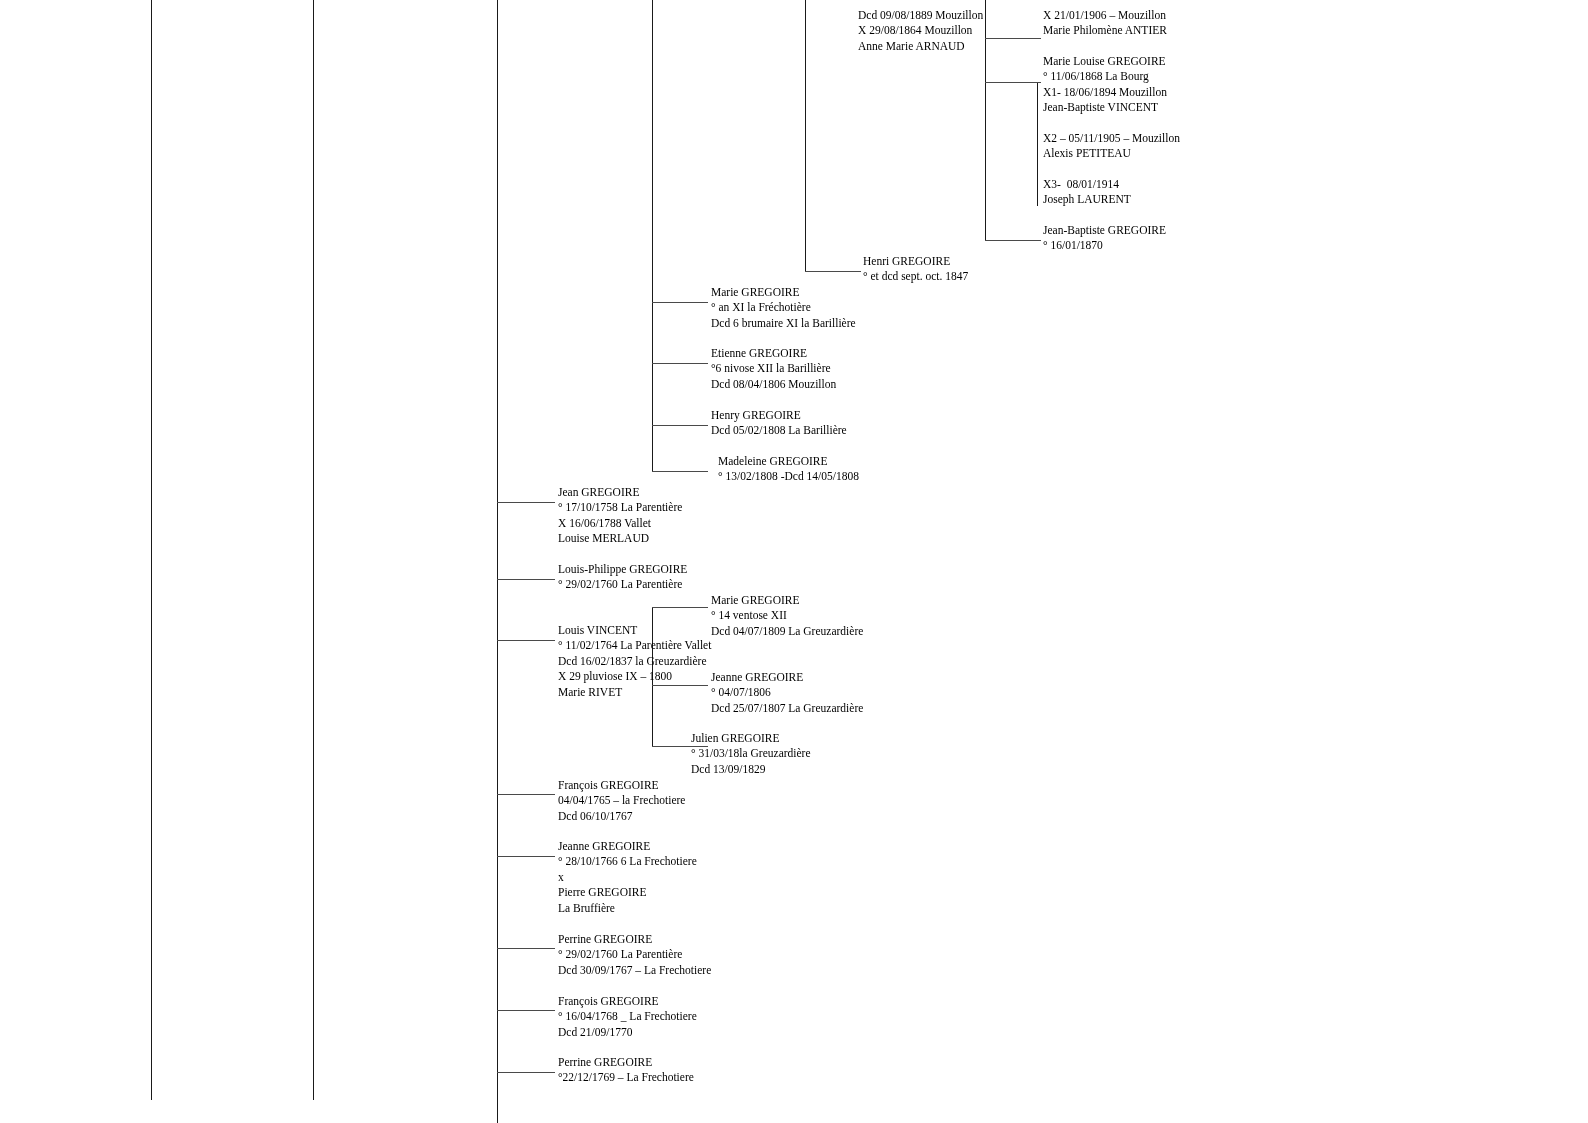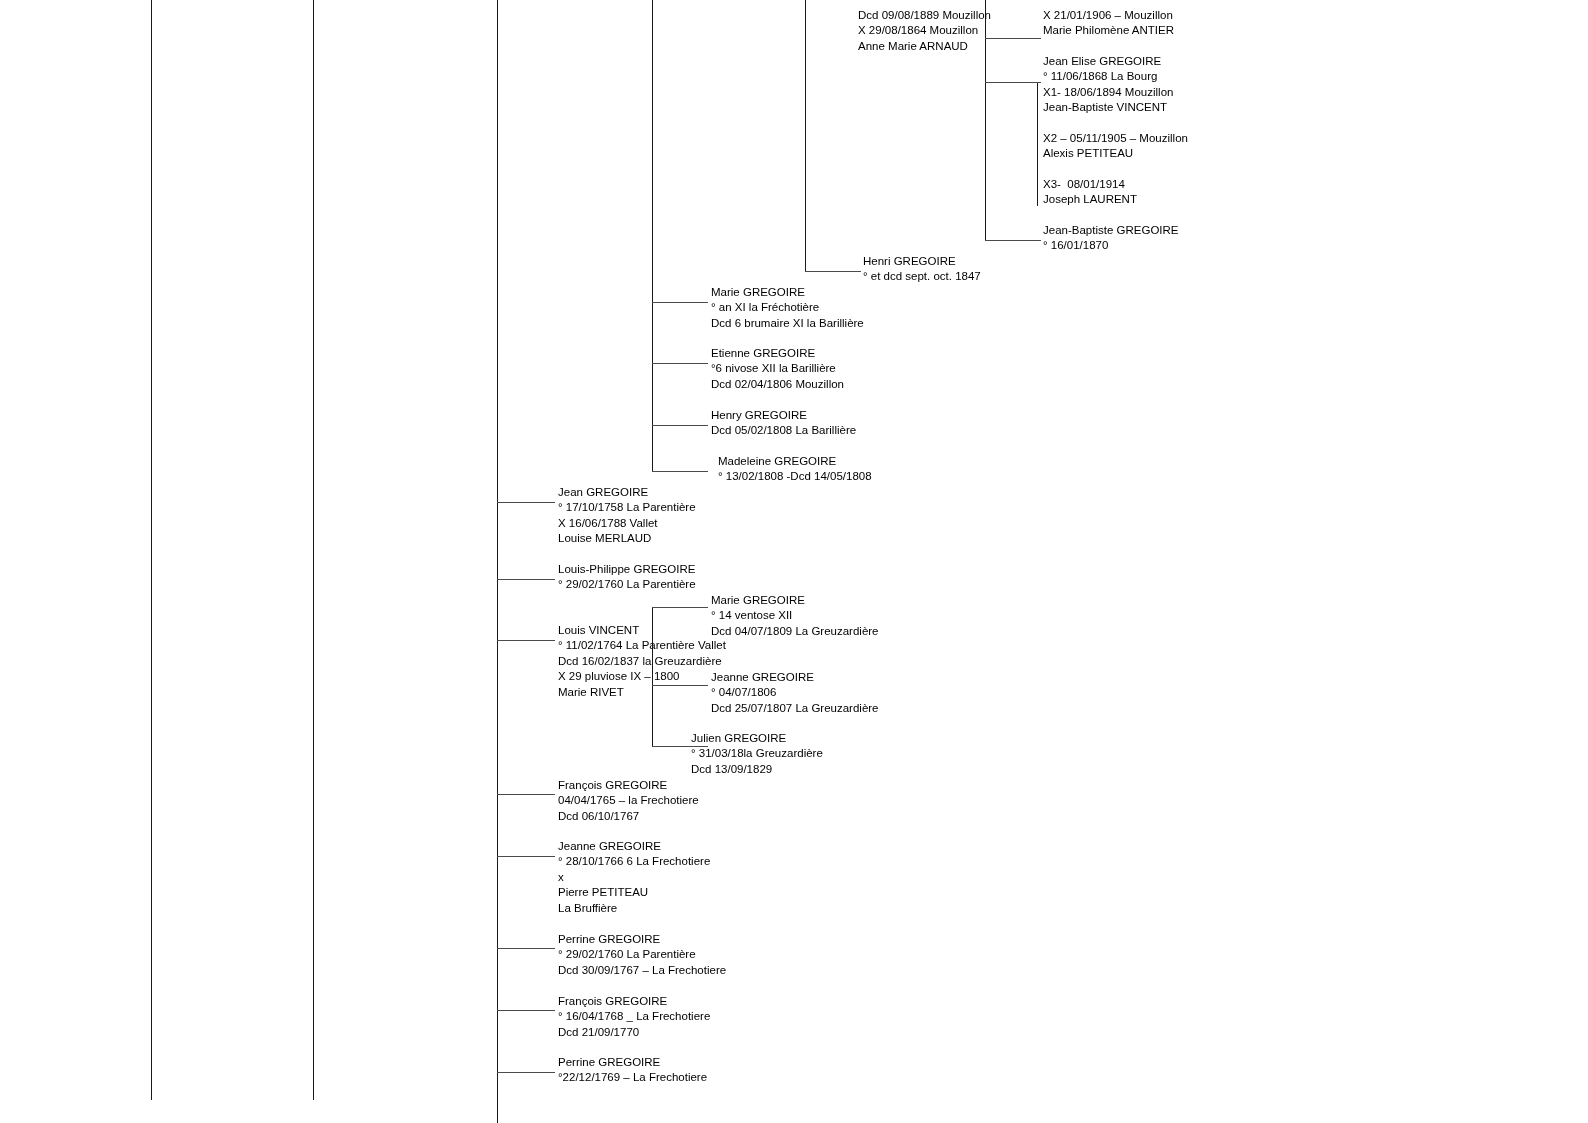--- a/index.html
+++ b/index.html
@@ -5,21 +5,21 @@
   html, body {
     margin: 0;
     padding: 0;
     background: #ffffff;
   }
   #chart {
     position: relative;
     width: 1588px;
     height: 1123px;
     background: #ffffff;
-    font-family: Liberation Sans, sans-serif;
+    font-family: Liberation Serif, serif;
     color: #000000;
     overflow: hidden;
   }
   .entry {
     position: absolute;
     font-size: 11.5px;
     line-height: 15.4px;
     white-space: pre;
     color: #000000;
   }
@@ -63,34 +63,34 @@
       <div class="hline" style="left: 652px; top: 746px; width: 56px;"></div>
       <div class="hline" style="left: 497px; top: 794px; width: 58px;"></div>
       <div class="hline" style="left: 497px; top: 856px; width: 58px;"></div>
       <div class="hline" style="left: 497px; top: 948px; width: 58px;"></div>
       <div class="hline" style="left: 497px; top: 1010px; width: 58px;"></div>
       <div class="hline" style="left: 497px; top: 1072px; width: 58px;"></div>
     </div>
   <div id="entry-layer">
       <div class="entry" style="left: 858px; top: 8px;"><div>Dcd 09/08/1889 Mouzillon</div><div>X 29/08/1864 Mouzillon</div><div>Anne Marie ARNAUD</div></div>
       <div class="entry" style="left: 1043px; top: 8px;"><div>X 21/01/1906 – Mouzillon</div><div>Marie Philomène ANTIER</div></div>
-      <div class="entry" style="left: 1043px; top: 54px;"><div>Jean Elise GREGOIRE</div><div>° 11/06/1868 La Bourg</div><div>X1- 18/06/1894 Mouzillon</div><div>Jean-Baptiste VINCENT</div></div>
+      <div class="entry" style="left: 1043px; top: 54px;"><div>Marie Louise GREGOIRE</div><div>° 11/06/1868 La Bourg</div><div>X1- 18/06/1894 Mouzillon</div><div>Jean-Baptiste VINCENT</div></div>
       <div class="entry" style="left: 1043px; top: 131px;"><div>X2 – 05/11/1905 – Mouzillon</div><div>Alexis PETITEAU</div></div>
       <div class="entry" style="left: 1043px; top: 177px;"><div>X3-  08/01/1914</div><div>Joseph LAURENT</div></div>
       <div class="entry" style="left: 1043px; top: 223px;"><div>Jean-Baptiste GREGOIRE</div><div>° 16/01/1870</div></div>
       <div class="entry" style="left: 863px; top: 254px;"><div>Henri GREGOIRE</div><div>° et dcd sept. oct. 1847</div></div>
       <div class="entry" style="left: 711px; top: 285px;"><div>Marie GREGOIRE</div><div>° an XI la Fréchotière</div><div>Dcd 6 brumaire XI la Barillière</div></div>
-      <div class="entry" style="left: 711px; top: 346px;"><div>Etienne GREGOIRE</div><div>°6 nivose XII la Barillière</div><div>Dcd 02/04/1806 Mouzillon</div></div>
+      <div class="entry" style="left: 711px; top: 346px;"><div>Etienne GREGOIRE</div><div>°6 nivose XII la Barillière</div><div>Dcd 08/04/1806 Mouzillon</div></div>
       <div class="entry" style="left: 711px; top: 408px;"><div>Henry GREGOIRE</div><div>Dcd 05/02/1808 La Barillière</div></div>
       <div class="entry" style="left: 718px; top: 454px;"><div>Madeleine GREGOIRE</div><div>° 13/02/1808 -Dcd 14/05/1808</div></div>
       <div class="entry" style="left: 558px; top: 485px;"><div>Jean GREGOIRE</div><div>° 17/10/1758 La Parentière</div><div>X 16/06/1788 Vallet</div><div>Louise MERLAUD</div></div>
       <div class="entry" style="left: 558px; top: 562px;"><div>Louis-Philippe GREGOIRE</div><div>° 29/02/1760 La Parentière</div></div>
       <div class="entry" style="left: 558px; top: 623px;"><div>Louis VINCENT</div><div>° 11/02/1764 La Parentière Vallet</div><div>Dcd 16/02/1837 la Greuzardière</div><div>X 29 pluviose IX – 1800</div><div>Marie RIVET</div></div>
       <div class="entry" style="left: 711px; top: 593px;"><div>Marie GREGOIRE</div><div>° 14 ventose XII</div><div>Dcd 04/07/1809 La Greuzardière</div></div>
       <div class="entry" style="left: 711px; top: 670px;"><div>Jeanne GREGOIRE</div><div>° 04/07/1806</div><div>Dcd 25/07/1807 La Greuzardière</div></div>
       <div class="entry" style="left: 691px; top: 731px;"><div>Julien GREGOIRE</div><div>° 31/03/18la Greuzardière</div><div>Dcd 13/09/1829</div></div>
       <div class="entry" style="left: 558px; top: 778px;"><div>François GREGOIRE</div><div>04/04/1765 – la Frechotiere</div><div>Dcd 06/10/1767</div></div>
-      <div class="entry" style="left: 558px; top: 839px;"><div>Jeanne GREGOIRE</div><div>° 28/10/1766 6 La Frechotiere</div><div>x</div><div>Pierre PETITEAU</div><div>La Bruffière</div></div>
+      <div class="entry" style="left: 558px; top: 839px;"><div>Jeanne GREGOIRE</div><div>° 28/10/1766 6 La Frechotiere</div><div>x</div><div>Pierre GREGOIRE</div><div>La Bruffière</div></div>
       <div class="entry" style="left: 558px; top: 932px;"><div>Perrine GREGOIRE</div><div>° 29/02/1760 La Parentière</div><div>Dcd 30/09/1767 – La Frechotiere</div></div>
       <div class="entry" style="left: 558px; top: 994px;"><div>François GREGOIRE</div><div>° 16/04/1768 _ La Frechotiere</div><div>Dcd 21/09/1770</div></div>
       <div class="entry" style="left: 558px; top: 1055px;"><div>Perrine GREGOIRE</div><div>°22/12/1769 – La Frechotiere</div></div>
     </div>
 </div>
 
 </body></html>

